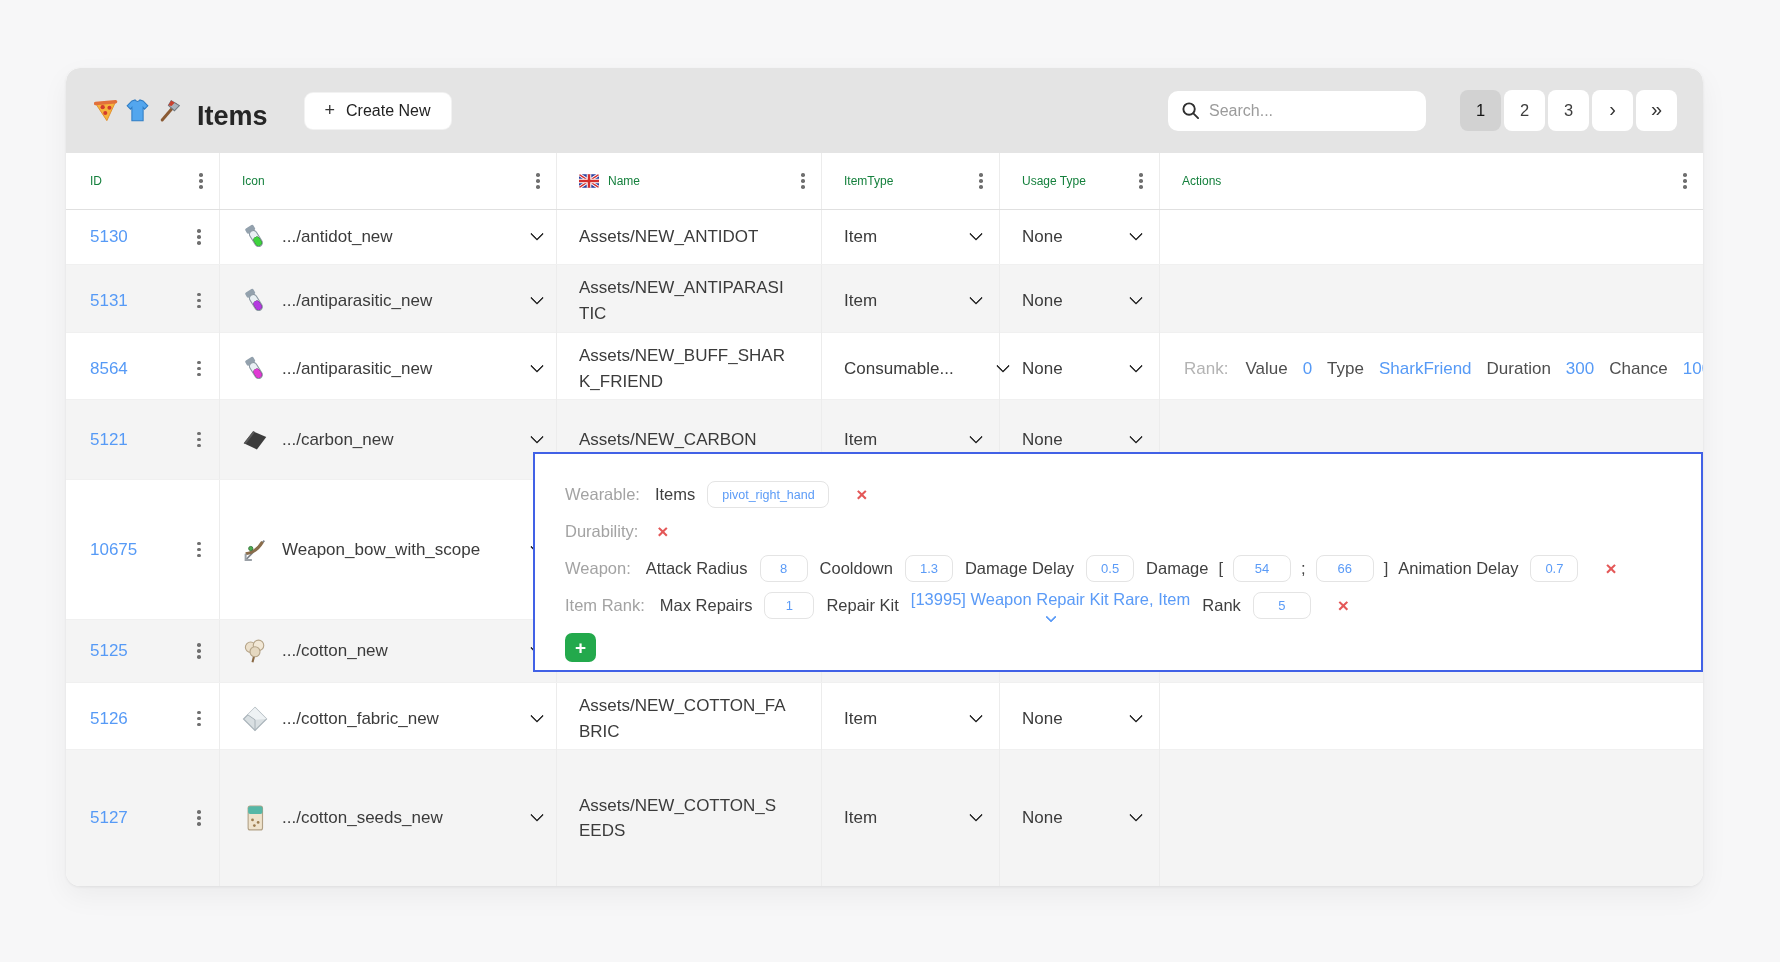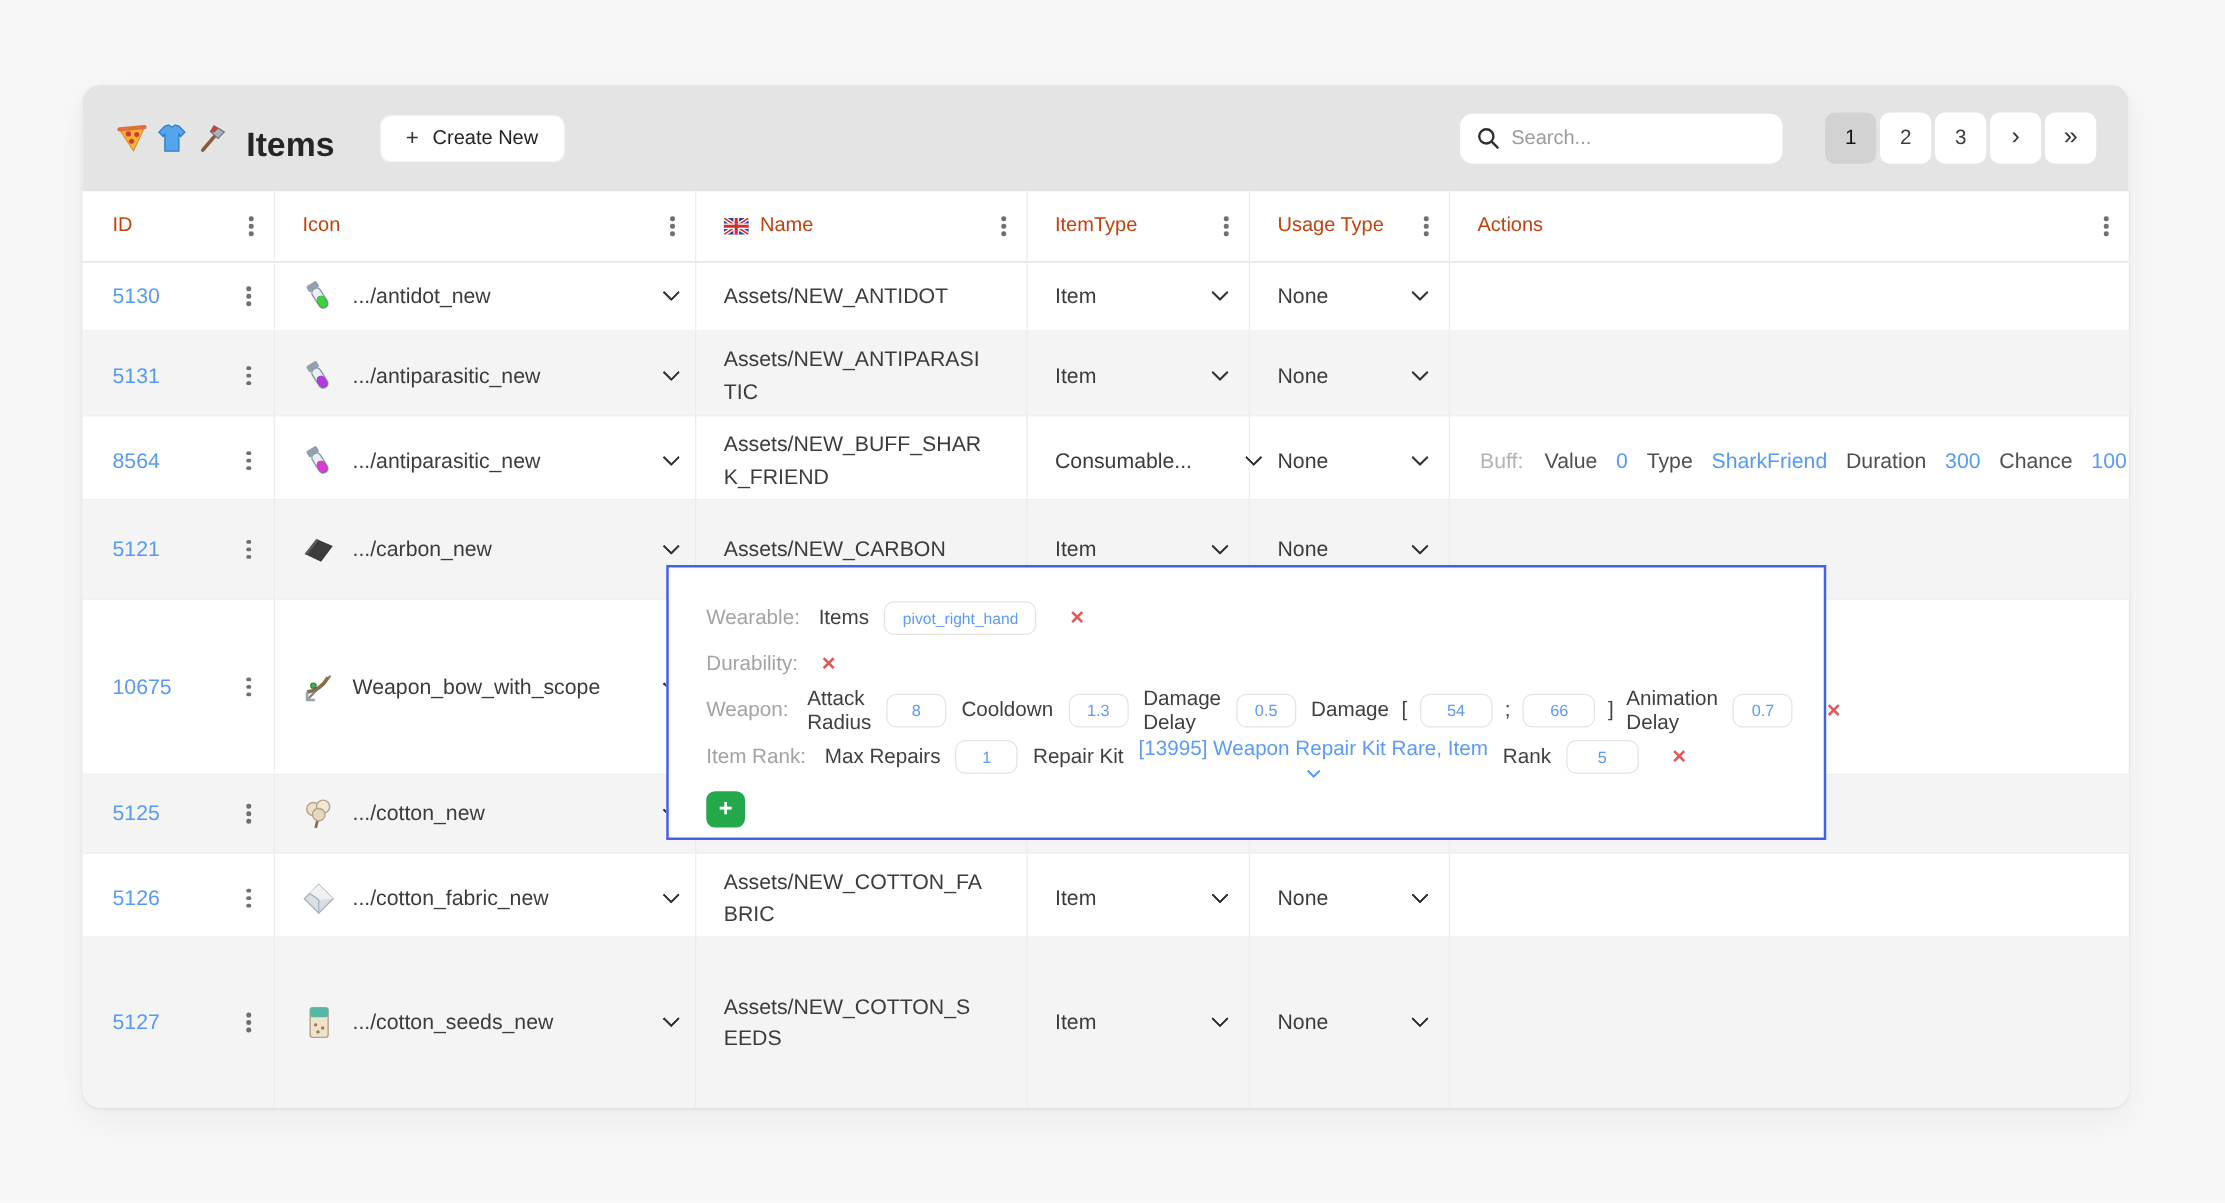--- a/index.html
+++ b/index.html
@@ -49,21 +49,21 @@
     font-family:inherit; font-size:16.5px; color:#3d3d3d; cursor:pointer;
     display:flex; align-items:center; justify-content:center;
   }
   .page-btn.active { background:#d2d2d2; color:#141414; }
   .page-btn.nav { font-size:20px; padding-bottom:3px; color:#333; }
   
   .grid-row { display:grid; grid-template-columns:154px 337px 265px 178px 160px 1fr; }
   .thead { height:57px; border-bottom:1px solid #e0e0e0; }
   .th {
     display:flex; align-items:center; padding:0 14px 0 22px;
-    border-right:1px solid #ececec; font-size:16px; color:#c2410c;
+    border-right:1px solid #ececec; font-size:12px; color:#15803d;
   }
   .th:first-child { padding-left:24px; }
   .th:last-child { border-right:none; }
   .flag { width:20px; height:14px; margin-right:9px; border-radius:2px; flex:none; }
   .tbody { position:relative; }
   .row { border-bottom:1px solid #f0f0f0; }
   .row.alt { background:#f4f4f4; }
   .td { display:flex; align-items:center; border-right:1px solid #ececec; font-size:17px; color:#3b3b3b; min-width:0; }
   .td:last-child { border-right:none; }
   .td-id { padding:0 16px 0 24px; }
@@ -83,21 +83,21 @@
   
   .kebab { display:flex; flex-direction:column; gap:2.6px; padding:4px 2px; cursor:pointer; flex:none; }
   .kebab i { width:3.6px; height:3.6px; background:#6f6f6f; border-radius:50%; }
   .chev {
     width:10px; height:10px; flex:none;
     border-right:2.4px solid #333; border-bottom:2.4px solid #333;
     transform:rotate(45deg); margin-top:-6px; border-radius:1px; cursor:pointer;
   }
   
   .editor-panel {
-    position:absolute; left:467px; top:384px; width:928px; height:220px;
+    position:absolute; left:467px; top:384px; width:1170px; height:220px;
     background:#fff; border:2px solid #4161e6; z-index:5;
     padding:22px 24px 0 30px;
   }
   .panel-line { display:flex; align-items:center; height:37px; font-size:16.5px; color:#3f3f3f; gap:12px; }
   .gray-label { color:#a3a3a3; margin-right:3px; }
   .mini-input {
     height:27px; border:1px solid #e4e4e4; border-radius:8px;
     color:#5b9bf7; font-size:13px; text-align:center; font-family:inherit;
     background:#fff; outline:none; padding:0 14px;
   }
@@ -354,21 +354,21 @@
       <div class="td td-name">Assets/NEW_BUFF_SHARK_FRIEND</div>
       <div class="td td-type">
           <span>Consumable...</span>
         <span class="chev ml-auto"></span>
         </div>
       <div class="td td-usage">
           <span>None</span>
         <span class="chev ml-auto"></span>
         </div>
       <div class="td td-actions">
-        <span class="grp">Buff:</span>
+        <span class="grp">Rank:</span>
         <span class="k">Value</span>
         <span class="v">0</span>
         <span class="k">Type</span>
         <span class="v">SharkFriend</span>
         <span class="k">Duration</span>
         <span class="v">300</span>
         <span class="k">Chance</span>
         <span class="v">100</span>
       </div>
     </div>

